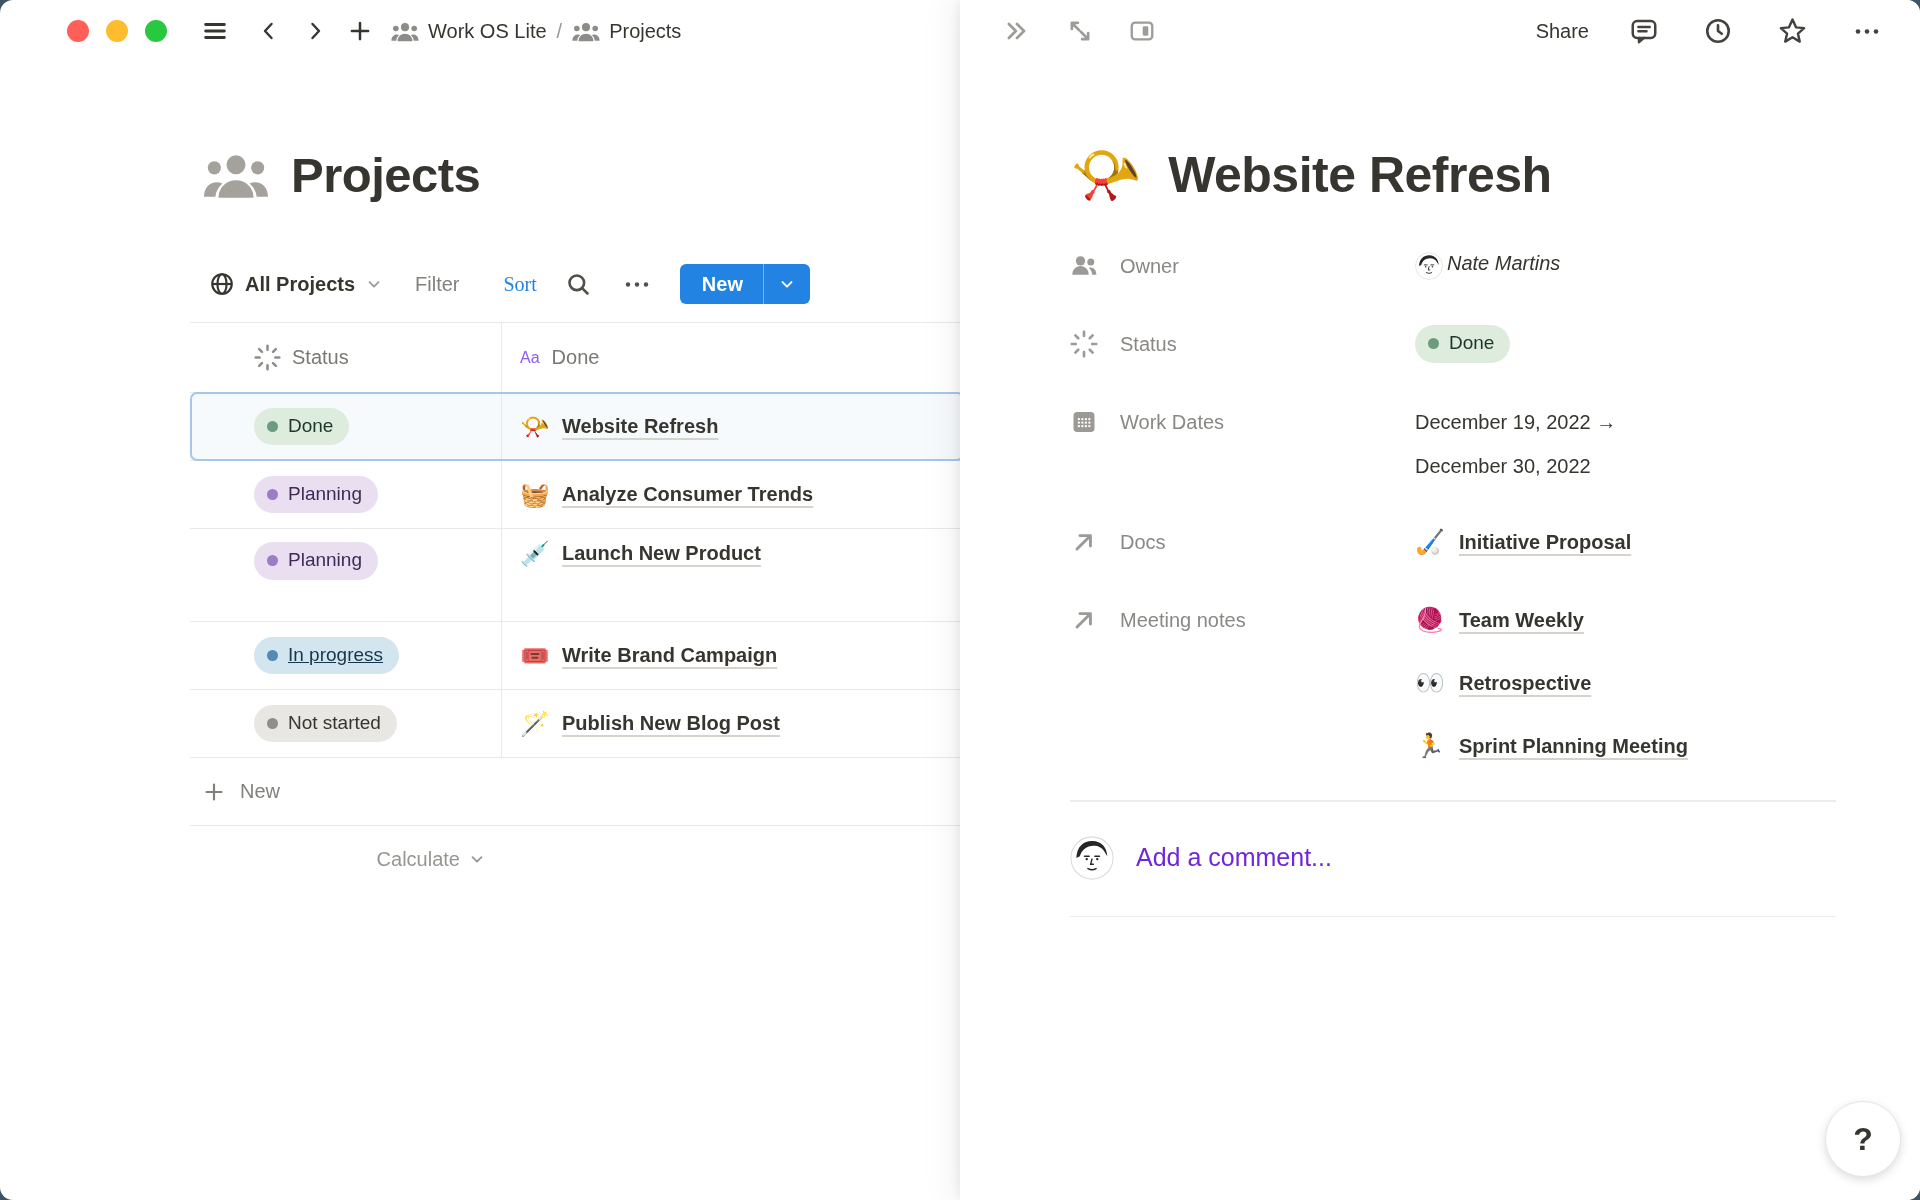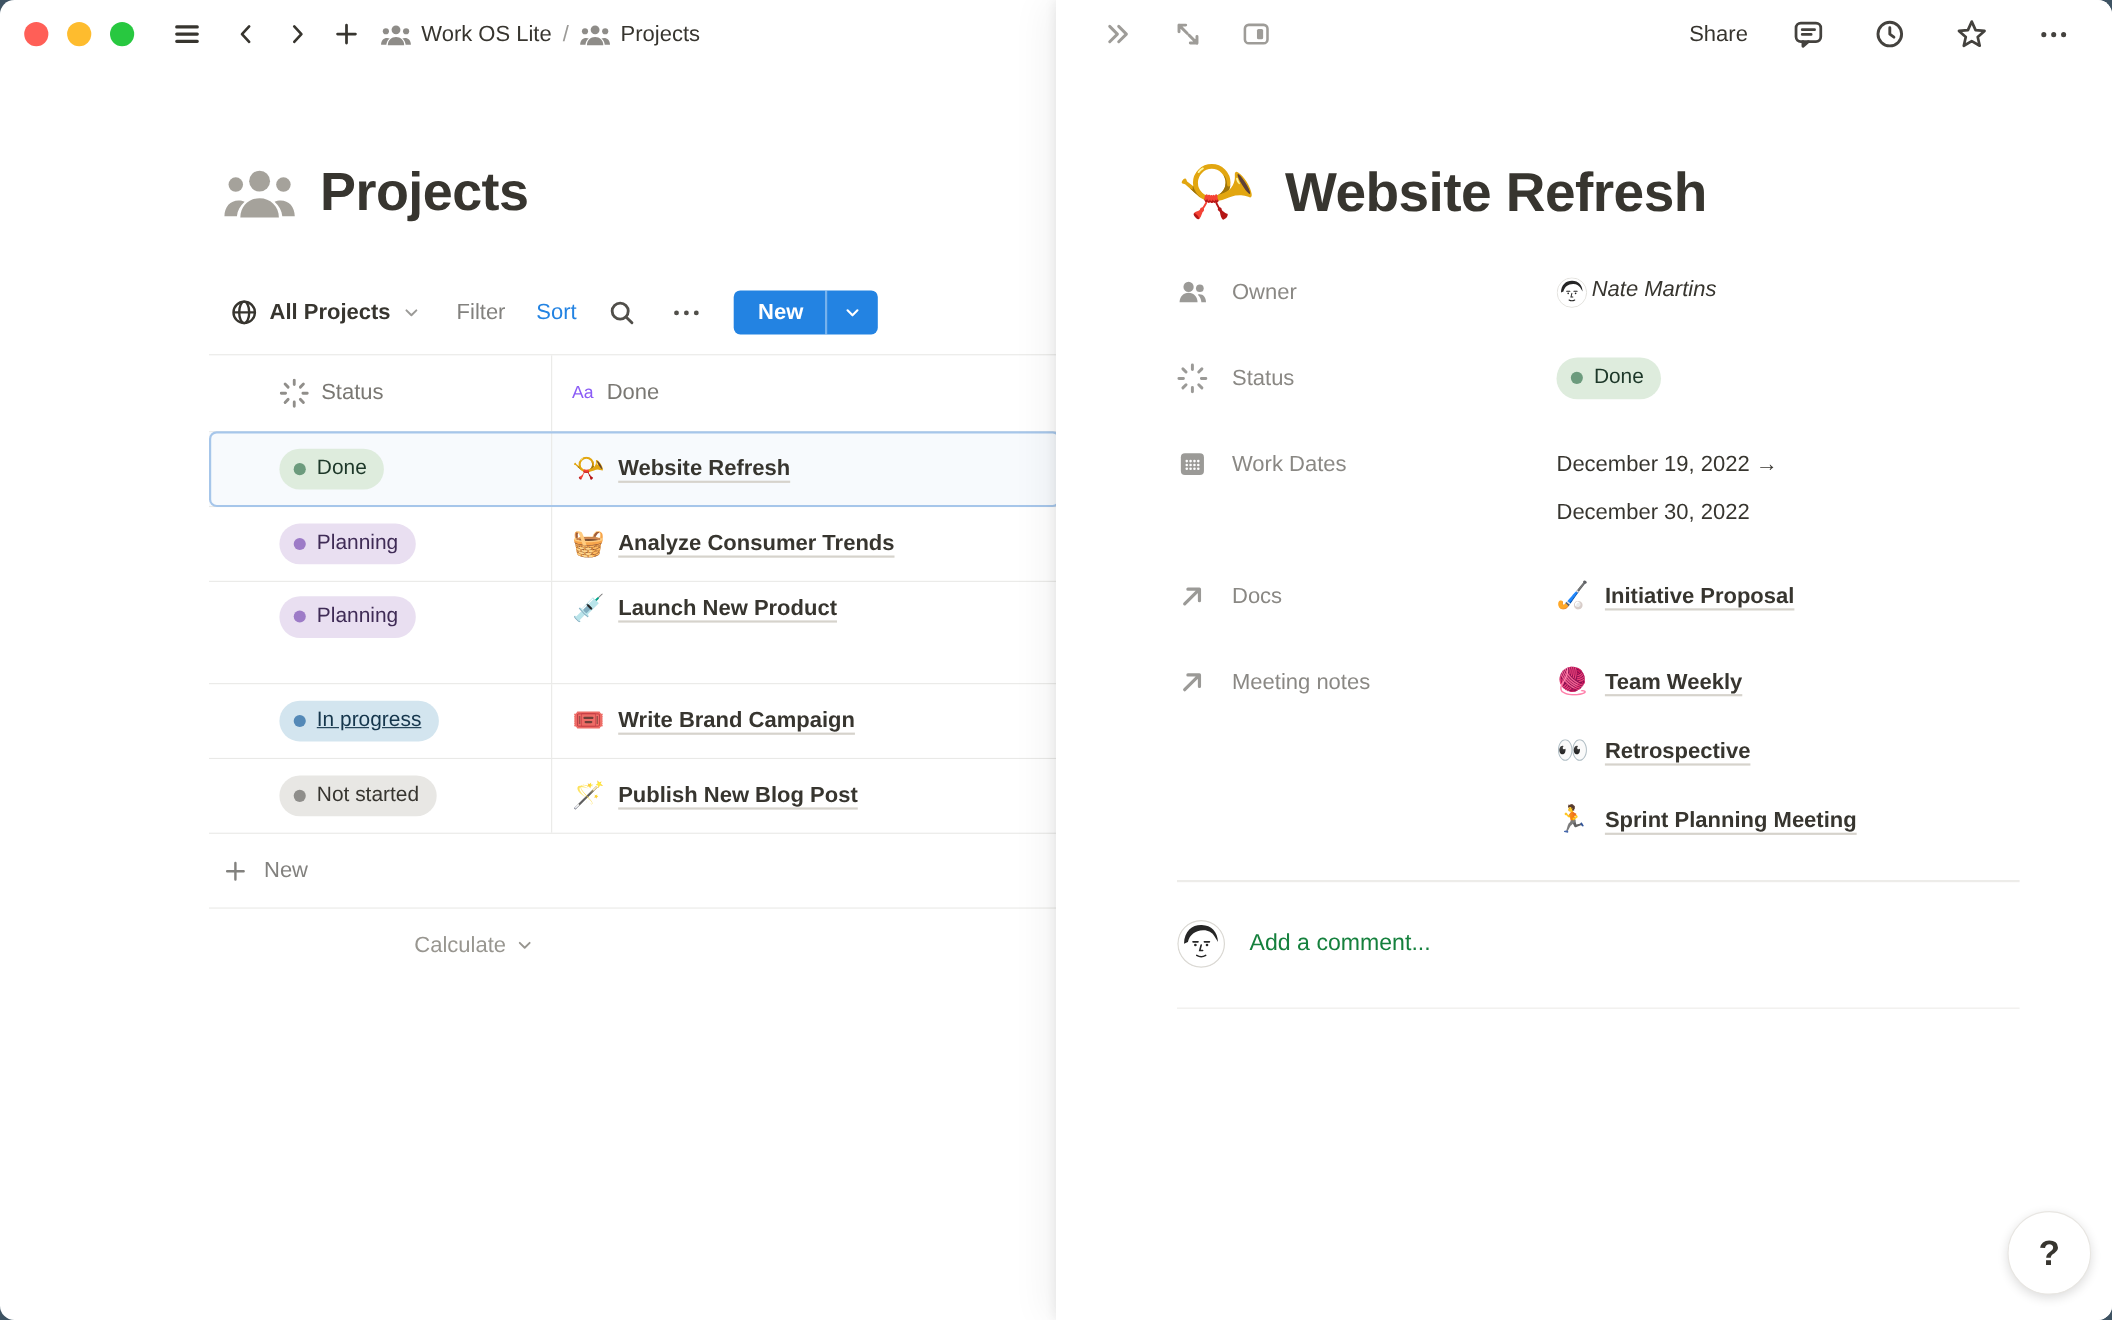--- a/index.html
+++ b/index.html
@@ -1,37 +1,37 @@
 <!DOCTYPE html>
 <html><head>
 <meta charset="utf-8">
 <style>
   * { margin:0; padding:0; box-sizing:border-box; }
   html,body { width:1920px; height:1200px; background:#3E5363; font-family:"Liberation Sans", sans-serif; }
   .window { position:absolute; inset:0; background:#fff; border-radius:13px; overflow:hidden; color:#37352F; }
 
   
-  .lp-topbar { position:absolute; top:0; left:0; width:960px; height:62px; display:flex; align-items:center; }
+  .lp-topbar { position:absolute; top:0; left:0; width:960px; height:62px; display:flex; align-items:center;padding-left:45px; }
   .lights { display:flex; gap:17px; padding-left:22px; }
   .light { width:22px; height:22px; border-radius:50%; cursor:default; }
   .l-red{background:#FF5F57;} .l-yellow{background:#FEBC2E;} .l-green{background:#28C840;}
   .tbbtn { display:flex; align-items:center; justify-content:center; border:none; background:none; padding:4px; cursor:pointer; }
   .crumbs { display:flex; align-items:center; gap:10px; font-size:20px; font-weight:500; color:#37352F; margin-left:14px; }
   .crumb { display:flex; align-items:center; gap:9px; cursor:pointer; }
   .crumb-sep { color:#9B9A97; font-weight:400; }
 
   
   .lp-title { position:absolute; top:147px; left:203px; display:flex; align-items:center; gap:22px; }
   .lp-title .ttl { font-size:49px; font-weight:700; letter-spacing:-0.5px; color:#37352F; }
 
   .toolbar { position:absolute; top:262px; left:209px; height:44px; display:flex; align-items:center; font-size:20px; }
   .viewsel { display:flex; align-items:center; gap:10px; cursor:pointer; }
   .viewsel .vlabel { font-weight:700; color:#37352F; }
   .tl-filter { margin-left:32px; color:#82817E; cursor:pointer; }
-  .tl-sort { margin-left:28px; color:#2383E2; cursor:pointer; }
+  .tl-sort { margin-left:44px; color:#2383E2; cursor:pointer;font-family:Liberation Serif, serif; }
   .tl-iconbtn { margin-left:26px; background:none; border:none; display:flex; align-items:center; cursor:pointer; padding:2px; }
   .newbtn { margin-left:26px; height:40px; display:flex; align-items:stretch; background:#2383E2; border-radius:6px; overflow:hidden; color:#fff; cursor:pointer; }
   .newbtn .nb-label { display:flex; align-items:center; padding:0 20px 0 22px; font-size:20px; font-weight:600; }
   .newbtn .nb-div { width:1.5px; background:rgba(255,255,255,.38); }
   .newbtn .nb-chev { width:46px; display:flex; align-items:center; justify-content:center; }
 
   .table { position:absolute; top:322px; left:190px; width:774px; border-top:1.5px solid #E9E9E7; }
   .thead { height:70px; display:flex; border-bottom:1.5px solid #E9E9E7; color:#7A7873; font-size:20px; }
   .cell-s { width:312px; flex:0 0 312px; border-right:1.5px solid #E9E9E7; display:flex; align-items:center; padding-left:64px; gap:11px; }
   .cell-n { flex:1; display:flex; align-items:center; padding-left:18px; gap:12px; }
@@ -66,21 +66,21 @@
   .prow { display:flex; align-items:flex-start; margin-bottom:30px; }
   .plabel { flex:0 0 345px; display:flex; align-items:center; gap:22px; height:48px; color:#8A8884; font-size:20px; cursor:pointer; }
   .pvalue { display:flex; align-items:center; min-height:48px; font-size:20px; color:#37352F; cursor:pointer; }
   .person { display:flex; align-items:flex-start; gap:4px;font-style:italic; }
   .dateval { line-height:44px; padding-top:2px; }
   .links { display:flex; flex-direction:column; gap:15px; }
   .linkrow { display:flex; align-items:center; gap:14px; height:48px; cursor:pointer; }
   .addprop { display:flex; align-items:center; gap:22px; height:48px; margin-top:26px; color:#8A8884; font-size:20px; cursor:pointer; }
   .pk-div { height:1.5px; background:#EDECE9; margin-top:22px; }
   .commentrow { display:flex; align-items:center; gap:22px; padding:34px 0 36px 0; }
-  .cmt-ph { font-size:21px; color:#15803d; cursor:text; flex:1; }
+  .cmt-ph { font-size:25px; color:#6d28d9; cursor:text; flex:1; }
   .avatar { border-radius:50%; overflow:hidden; flex:0 0 auto; }
   .help { position:absolute; right:19px; bottom:23px; width:76px; height:76px; border-radius:50%; background:#fff; border:1px solid #E8E6E2; box-shadow:0 3px 10px rgba(0,0,0,.14); display:flex; align-items:center; justify-content:center; font-size:32px; font-weight:600; color:#37352F; cursor:pointer; }
   svg { display:block; }
 </style>
 </head>
 <body>
 
 <div class="window">
 
   <div class="lp-topbar">

